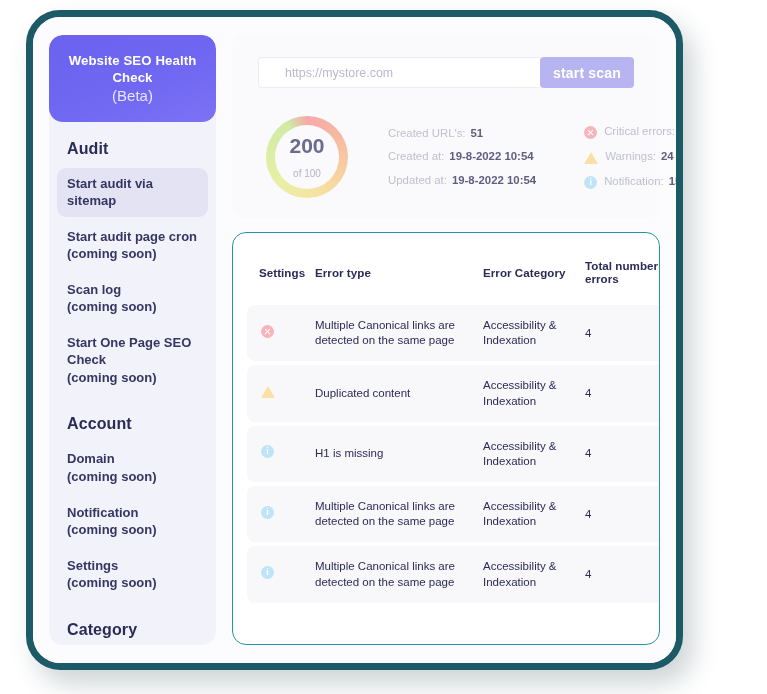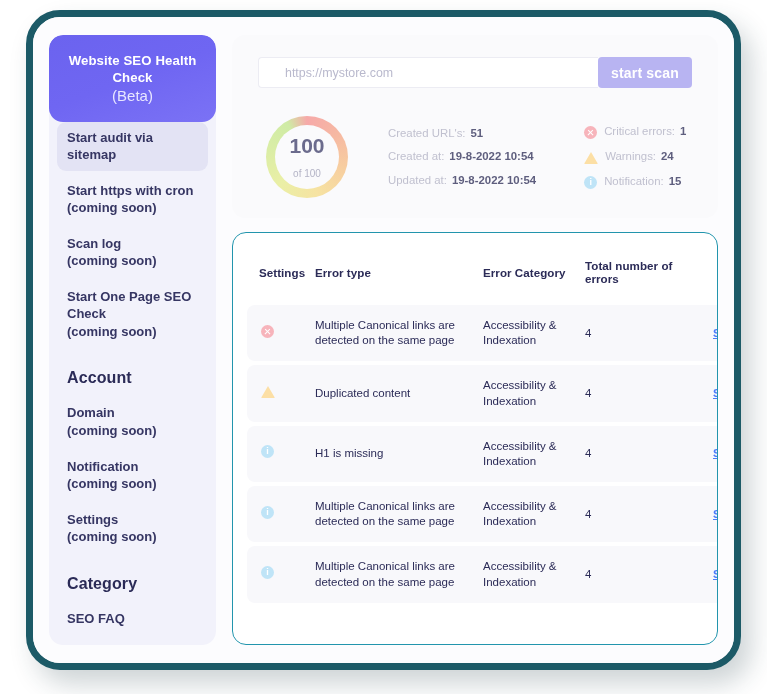--- a/index.html
+++ b/index.html
@@ -10,21 +10,21 @@
     background: #ffffff;
     font-family: "Liberation Sans", sans-serif;
     overflow: hidden;
   }
 
   
   #app-frame {
     position: absolute;
     left: 26px;
     top: 10px;
-    width: 715px;
+    width: 657px;
     height: 660px;
     border: 7px solid #1c5a67;
     border-radius: 34px;
     background: #fbfbfd;
     box-shadow: 10px 14px 26px rgba(30,60,70,0.22);
     overflow: hidden;
   }
   #app-inner {
     position: absolute;
     inset: 0;
@@ -314,22 +314,23 @@
 
 <div id="app-frame">
   <div id="app-inner">
 
     <aside id="sidebar">
       <div id="sidebar-header">
         <div class="title">Website SEO Health Check</div>
         <div class="beta">(Beta)</div>
       </div>
       <nav class="nav-section" id="sidebar-nav">
+          <div class="nav-heading">Audit</div>
           <div class="nav-item active">Start audit via sitemap</div>
-          <div class="nav-item">Start https with cron
+          <div class="nav-item">Start audit page cron
 (coming soon)</div>
           <div class="nav-item">Scan log
 (coming soon)</div>
           <div class="nav-item">Start One Page SEO Check
 (coming soon)</div>
           <div class="nav-heading">Account</div>
           <div class="nav-item">Domain
 (coming soon)</div>
           <div class="nav-item">Notification
 (coming soon)</div>
@@ -346,21 +347,21 @@
 
         <div id="scan-row">
           <input id="url-input" type="text" placeholder="https://mystore.com" style="">
           <button id="start-scan-button">start scan</button>
         </div>
 
         <div id="stats-row">
 
           <div id="score-donut">
             <div id="score-center">
-              <div id="score-value">100</div>
+              <div id="score-value">200</div>
               <div id="score-total">of 100</div>
             </div>
           </div>
 
           <div id="stats-left">
               <div class="stat-line">
                 <span class="stat-label">Created URL's:</span>
                 <span class="stat-value">51</span>
               </div>
               <div class="stat-line">

